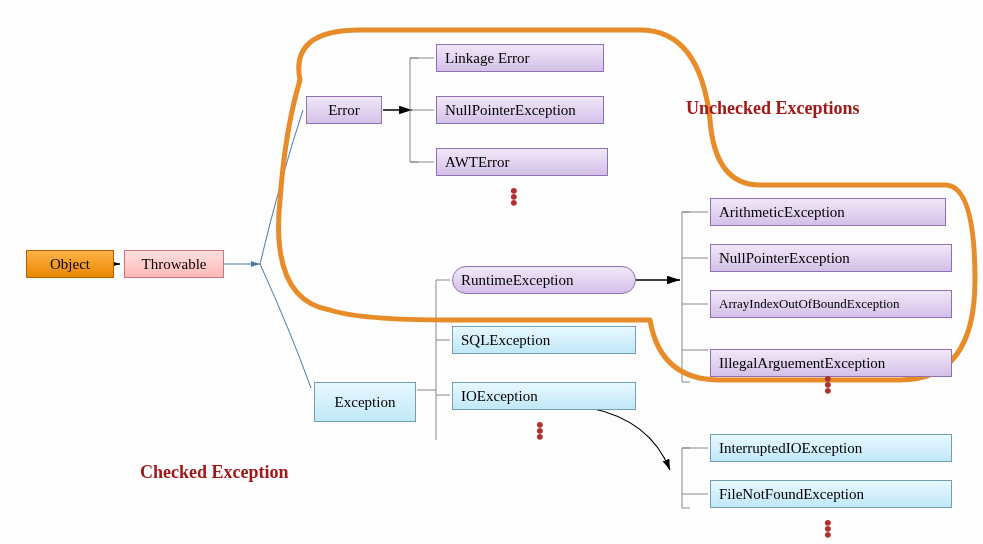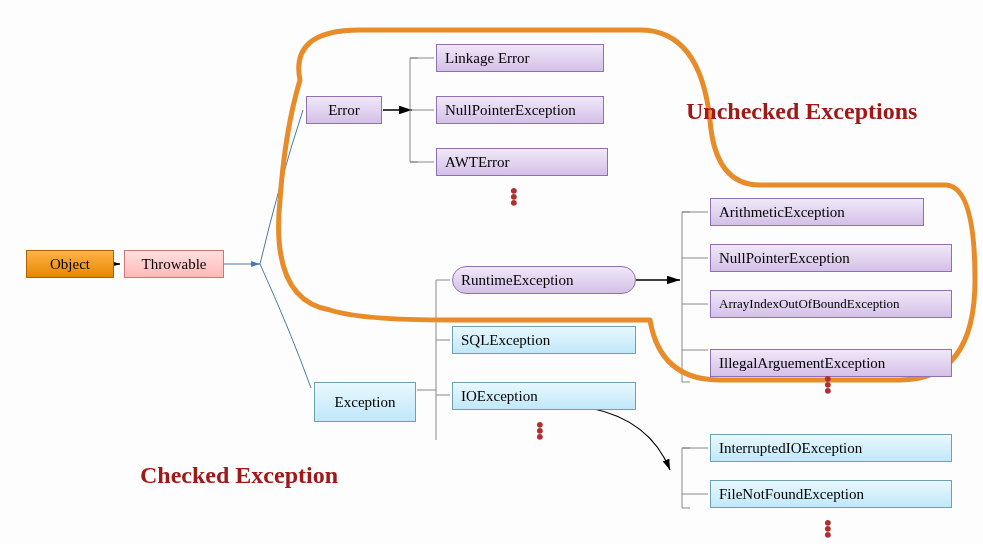--- a/index.html
+++ b/index.html
@@ -40,21 +40,21 @@
   }
   .cyan-node {
     background: linear-gradient(#e8f8ff, #c0e8f8);
     border-color: #70a0b0;
     color: #000;
   }
   .annotation {
     position: absolute;
     font-family: Georgia, "Times New Roman", serif;
     font-weight: bold;
-    font-size: 24px;
+    font-size: 18px;
     color: #a01818;
   }
   .vdots {
     position: absolute;
     color: #b03030;
     font-size: 22px;
     font-weight: bold;
     letter-spacing: -2px;
     line-height: 6px;
   }
@@ -166,21 +166,21 @@
 
 <div class="node cyan-node" style="left:452px; top:382px; width:184px; height:28px; justify-content:flex-start;">
   <span>IOException</span>
 </div>
 <div class="vdots" style="left:536px; top:422px;">
   <span>•</span>
     <span>•</span>
     <span>•</span>
 </div>
 
-<div class="node purple-node" style="left:710px; top:198px; width:214px; height:28px; justify-content:flex-start;">
+<div class="node purple-node" style="left:710px; top:198px; width:236px; height:28px; justify-content:flex-start;">
   <span>ArithmeticException</span>
 </div>
 <div class="node purple-node" style="left:710px; top:244px; width:242px; height:28px; justify-content:flex-start;">
   <span>NullPointerException</span>
 </div>
 <div class="node purple-node" style="left:710px; top:290px; width:242px; height:28px; justify-content:flex-start; font-size:13px;">
   <span>ArrayIndexOutOfBoundException</span>
 </div>
 <div class="node purple-node" style="left:710px; top:336px; width:242px; height:28px; justify-content:flex-start;margin-top:13px;">
   <span>IllegalArguementException</span>

